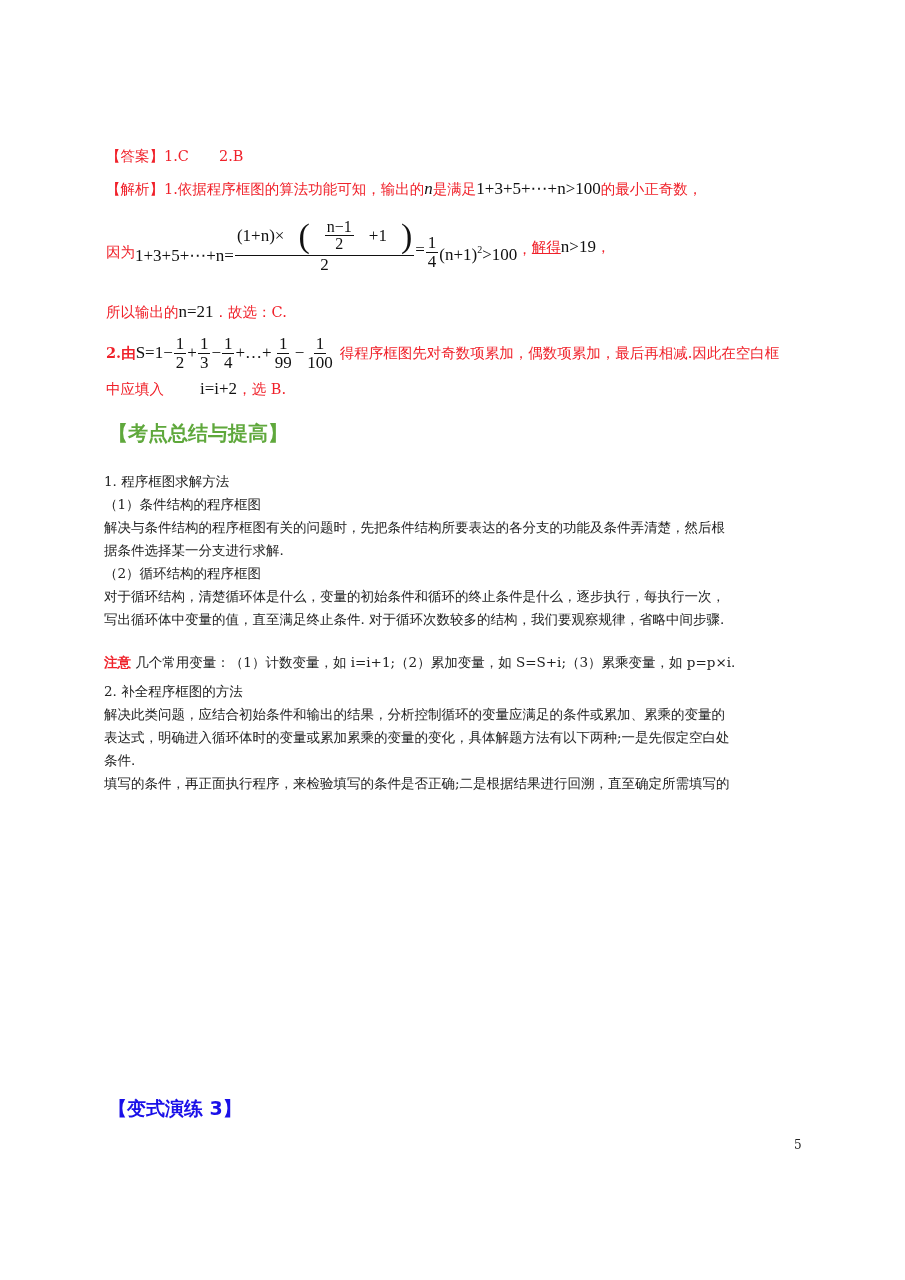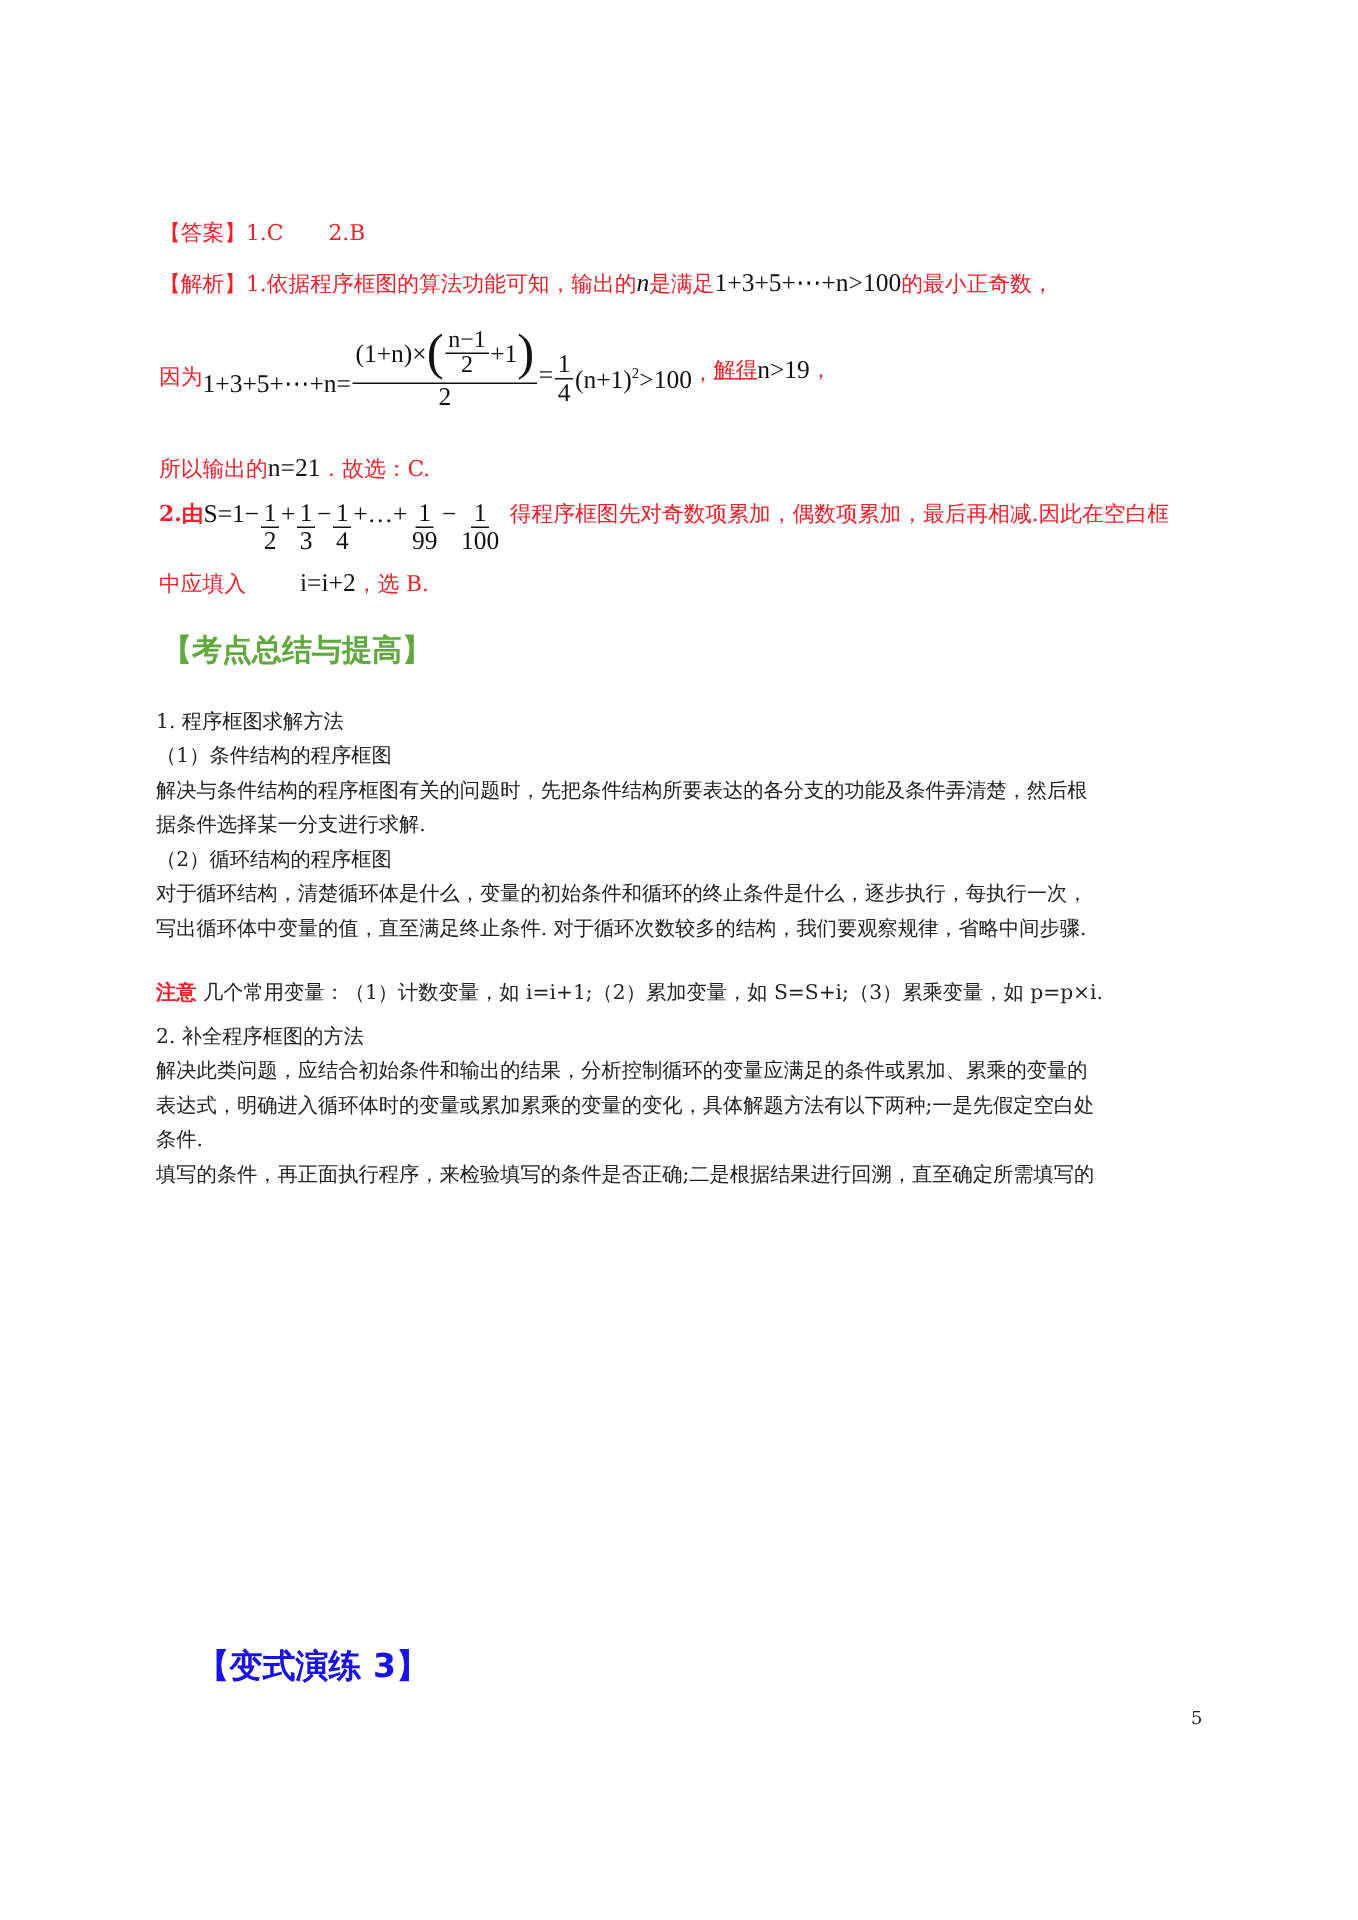--- a/index.html
+++ b/index.html
@@ -9,39 +9,39 @@
   .red { color:#f0212a; }
   .green { color:#5fa83c; }
   .blue { color:#1a10e8; }
   .math { font-family: "Liberation Serif", "DejaVu Serif", serif; color:#111; font-size:17px; }
   .line-red { font-size:14.5px; line-height:20px; white-space:nowrap; }
   .body-text { font-size:13.5px; line-height:23px; color:#222; white-space:nowrap; }
   .frac { display:inline-flex; flex-direction:column; align-items:center; vertical-align:middle; margin:0 1px; }
   .frac .num { border-bottom:1px solid #111; padding:0 2px; line-height:18px; }
   .frac .den { padding:0 2px; line-height:18px; }
   .heading-green { font-size:20px; font-weight:bold; font-family:"DejaVu Sans", "Liberation Sans", sans-serif; }
-  .heading-blue { font-size:22px; font-weight:bold; font-family:"DejaVu Sans", "Liberation Sans", sans-serif;margin-left:23px; }
+  .heading-blue { font-size:19px; font-weight:bold; font-family:"DejaVu Sans", "Liberation Sans", sans-serif; }
   .paren-big { font-size:34px; line-height:34px; vertical-align:middle; font-weight:200; }
 </style>
 </head>
 <body>
 
 <div class="abs line-red red" style="left:106px; top:146px;">
   <span>【答案】</span><span>1.C</span><span style="display:inline-block;width:30px;"></span><span>2.B</span>
 </div>
 
 <div class="abs line-red red" style="left:106px; top:179px;">
   <span>【解析】</span><span>1.依据程序框图的算法功能可知，输出的</span><span class="math" style="font-style:italic;">n</span><span>是满足</span><span class="math">1+3+5+⋯+n&gt;100</span><span>的最小正奇数，</span>
 </div>
 
 <div class="abs line-red red" style="left:106px; top:214px; height:62px; display:flex; align-items:center;">
   <span style="align-self:flex-start; margin-top:28px;">因为</span>
   <span class="math" style="margin-top:22px;">1+3+5+⋯+n=</span>
   <span class="frac math">
-    <span class="num" style="display:flex; align-items:center; line-height:38px;">
+    <span class="num" style="display:flex; align-items:center; line-height:38px;gap:14px;">
       <span>(1+n)×</span>
       <span class="paren-big">(</span>
       <span class="frac" style="font-size:16px;">
         <span class="num" style="line-height:16px;">n−1</span>
         <span class="den" style="line-height:16px;">2</span>
       </span>
       <span>+1</span>
       <span class="paren-big">)</span>
     </span>
     <span class="den">2</span>
@@ -55,21 +55,21 @@
   <span style="margin-top:8px;">，</span>
   <span style="margin-top:4px;text-decoration:underline;">解得</span>
   <span class="math" style="margin-top:4px;">n&gt;19</span>
   <span style="margin-top:4px;">，</span>
 </div>
 
 <div class="abs line-red red" style="left:106px; top:302px;">
   <span>所以输出的</span><span class="math" style="font-style:normal;">n=21</span><span>．故选：C.</span>
 </div>
 
-<div class="abs line-red red" style="left:106px; top:333px; height:40px; display:flex; ">
+<div class="abs line-red red" style="left:106px; top:333px; height:40px; display:flex; align-items:center;">
   <span style="font-weight:bold;">2.由</span>
   <span class="math">S=1−</span>
   <span class="frac math">
       <span class="num">1</span>
       <span class="den">2</span>
     </span>
   <span class="math">+</span>
   <span class="frac math">
       <span class="num">1</span>
       <span class="den">3</span>

